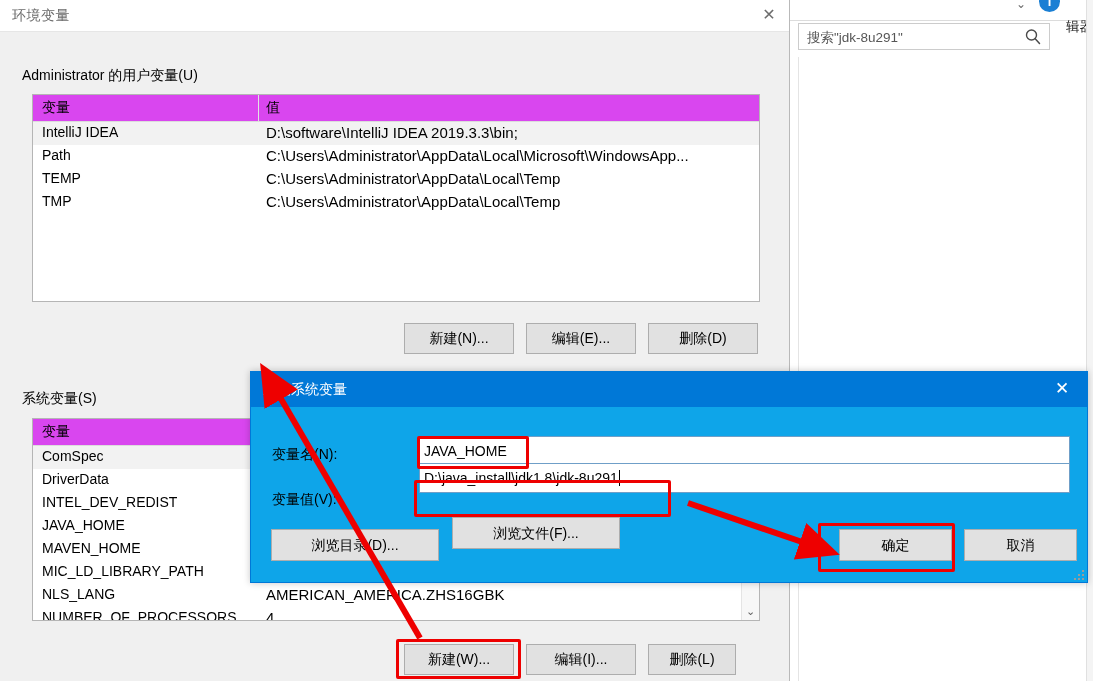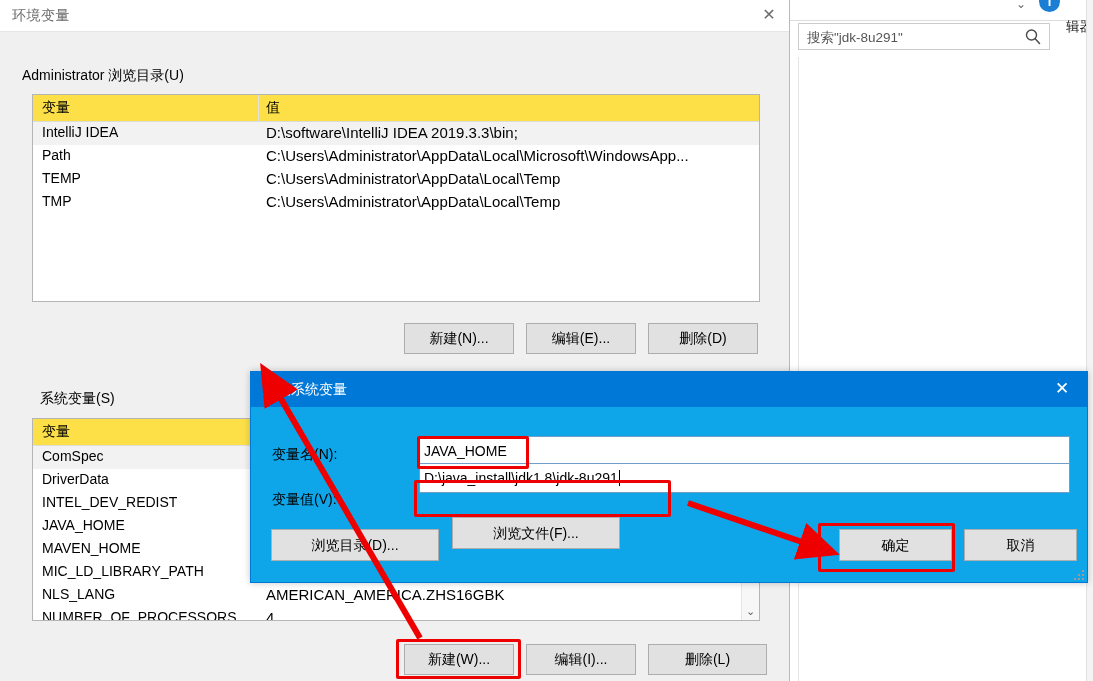--- a/index.html
+++ b/index.html
@@ -153,21 +153,21 @@
   .var-table {
     position: absolute;
     background: #ffffff;
     border: 1px solid #b5b5b5;
     box-sizing: border-box;
     overflow: hidden;
   }
   .var-head {
     position: relative;
     height: 26px;
-    background: #fde047;
+    background: #d946ef;
     border-bottom: 1px solid #dcdcdc;
   }
   .var-head .c1 {
     position: absolute;
     left: 9px; top: 4px;
     font-size: 14px;
   }
   .var-head .c2 {
     position: absolute;
     left: 233px; top: 4px;
@@ -343,21 +343,21 @@
 <div class="bg-b-col" style="top:354px">B</div>
 
 <div id="env-window">
   <div id="env-titlebar">
     <div id="env-title">环境变量</div>
     <div id="env-close">✕</div>
   </div>
 
   <div id="env-body">
 
-    <div class="section-label" style="left:22px; top:35px;">Administrator 浏览目录(U)</div>
+    <div class="section-label" style="left:22px; top:35px;">Administrator 的用户变量(U)</div>
 
     <div class="var-table" style="left:32px; top:62px; width:728px; height:208px;">
       <div class="var-head">
         <div class="head-sep"></div>
         <div class="c1">变量</div>
         <div class="c2">值</div>
       </div>
       <div class="var-row sel">
         <div class="n">IntelliJ IDEA</div>
         <div class="v">D:\software\IntelliJ IDEA 2019.3.3\bin;</div>
@@ -379,21 +379,21 @@
     <div class="btn" style="left:404px; top:291px; width:110px; height:31px; line-height:29px;">
       <span>新建(N)...</span>
     </div>
     <div class="btn" style="left:648px; top:291px; width:110px; height:31px; line-height:29px;">
       <span>删除(D)</span>
     </div>
     <div class="btn" style="left:526px; top:291px; width:110px; height:31px; line-height:29px;">
       <span>编辑(E)...</span>
     </div>
 
-    <div class="section-label" style="left:22px; top:358px;margin-left:18px;">系统变量(S)</div>
+    <div class="section-label" style="left:22px; top:358px;">系统变量(S)</div>
 
     <div class="var-table" style="left:32px; top:386px; width:728px; height:203px;">
       <div id="sys-scroll">
         <div class="arrow-dn">⌄</div>
       </div>
       <div class="var-head">
         <div class="head-sep"></div>
         <div class="c1">变量</div>
         <div class="c2">值</div>
       </div>
@@ -430,21 +430,21 @@
         <div class="v">4</div>
       </div>
     </div>
 
     <div class="btn" style="left:404px; top:612px; width:110px; height:31px; line-height:29px;">
       <span>新建(W)...</span>
     </div>
     <div class="btn" style="left:526px; top:612px; width:110px; height:31px; line-height:29px;">
       <span>编辑(I)...</span>
     </div>
-    <div class="btn" style="left:648px; top:612px; width:119px; height:31px; line-height:29px;">
+    <div class="btn" style="left:648px; top:612px; width:88px; height:31px; line-height:29px;">
       <span>删除(L)</span>
     </div>
 
   </div>
 </div>
 
 <div id="newvar-dialog">
   <div id="newvar-titlebar">
     <div id="newvar-title">新建系统变量</div>
     <div id="newvar-close">✕</div>

